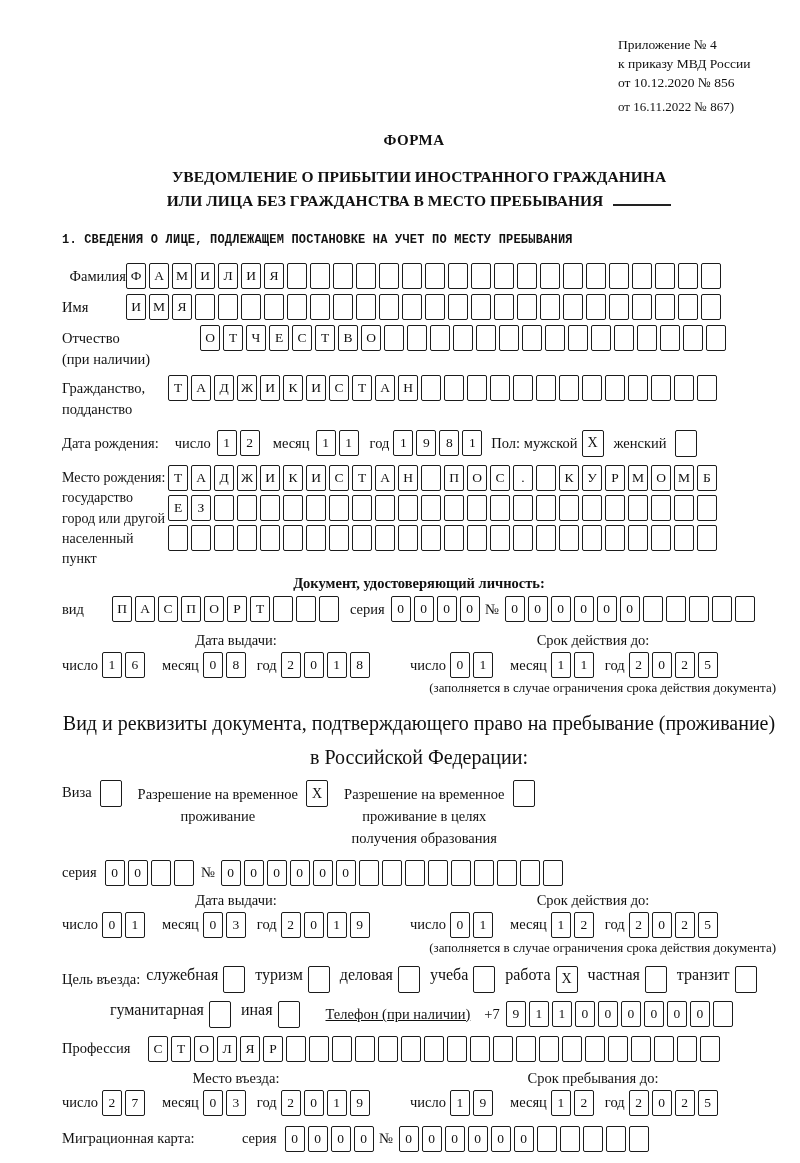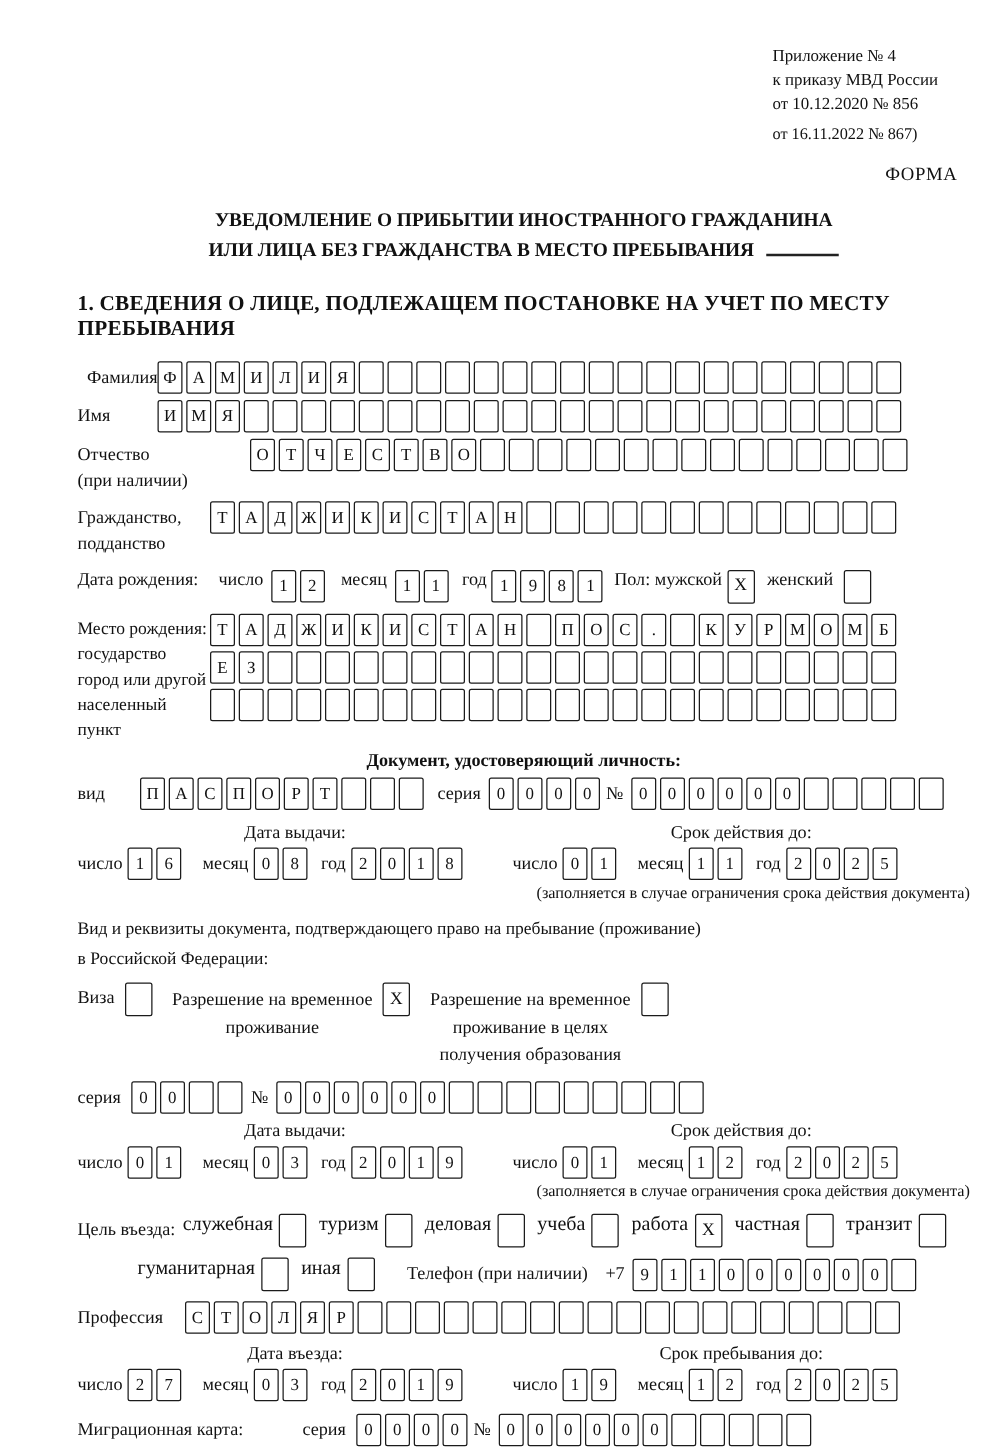--- a/index.html
+++ b/index.html
@@ -2,24 +2,24 @@
 <html lang="ru"><head>
 <meta charset="utf-8">
 <style>
   html,body{margin:0;padding:0;background:#ffffff;color:#111;}
   body{width:800px;height:1163px;font-family:"Liberation Serif","DejaVu Serif",serif;}
   .page{box-sizing:border-box;width:800px;height:1163px;padding:36px 24px 10px 62px;position:relative;overflow:hidden;}
 
   
   .appendix{margin-left:556px;font-size:13.5px;line-height:1.4;}
   .appendix .note-lines{margin-top:5px;font-size:13px;}
-  .forma{font-weight:normal;font-size:15px;text-align:right;margin:16px 10px 0 0;letter-spacing:.5px;}
+  .forma{font-weight:bold;font-size:15px;text-align:center;margin:16px 10px 0 0;letter-spacing:.5px;}
   .title{margin-top:16px;text-align:center;font-weight:bold;font-size:15.5px;line-height:1.55;}
   .blank-line{display:inline-block;width:58px;border-bottom:2px solid #222;height:14px;margin-left:10px;vertical-align:baseline;}
-  .sec-heading{margin-top:20px;font-weight:bold;font-size:17px;letter-spacing:.2px;}
+  .sec-heading{margin-top:20px;font-weight:bold;font-size:12px;letter-spacing:.2px;font-family:Liberation Mono, monospace;}
 
   
   .frow{display:flex;align-items:flex-start;margin-top:5px;}
   .flabel{font-size:14.5px;line-height:1.45;padding-top:3px;flex:none;}
   .cells{display:flex;flex:none;}
   .cell{box-sizing:content-box;width:18px;height:24px;border:1.5px solid #1b1b1b;border-radius:2px;margin-right:3px;
         display:flex;align-items:center;justify-content:center;font-size:13.5px;background:#fff;flex:none;}
   .checkbox{box-sizing:content-box;width:20px;height:25px;border:1.5px solid #1b1b1b;border-radius:2px;
         display:inline-flex;align-items:center;justify-content:center;font-size:14px;background:#fff;flex:none;}
   .ilabel{font-size:14.5px;padding-top:4px;flex:none;}
@@ -29,21 +29,21 @@
   .dates{display:flex;margin-top:10px;}
   .dcol-left{width:348px;flex:none;}
   .dcol-right{flex:1;}
   .dates-head{text-align:center;font-size:14.5px;}
   .dateline{display:flex;align-items:center;margin-top:3px;font-size:14.5px;}
   .dateline .dl{margin-right:4px;flex:none;}
   .dateline .cells{margin-right:8px;}
   .note-row{text-align:right;font-size:13px;margin-top:2px;}
 
   .centered-bold{text-align:center;font-weight:bold;font-size:14.5px;margin-top:12px;}
-  .intro{font-size:14px;line-height:1.7;margin-top:10px;}
+  .intro{font-size:20px;line-height:1.7;margin-top:10px;text-align:center;}
 
   .opts{display:flex;align-items:flex-start;margin-top:6px;font-size:14.5px;}
   .opt{display:flex;align-items:flex-start;margin-right:16px;}
   .opt .olabel{padding-top:4px;margin-right:8px;}
   .opt .olabel.center{text-align:center;line-height:1.5;}
   .purpose{display:flex;align-items:flex-start;margin-right:10px;}
   .purpose .plabel{margin-right:5px;}
 </style>
 </head>
 <body>
@@ -190,21 +190,21 @@
         <span class="cell"></span>
         <span class="cell"></span>
         <span class="cell"></span>
         <span class="cell"></span>
         <span class="cell"></span>
         <span class="cell"></span>
         <span class="cell"></span>
       </span>
   </div>
 
-  <div class="frow" style="margin-top:10px;">
+  <div class="frow" style="margin-top:10px;align-items:center;">
     <span class="ilabel" style="padding-top:0;">Дата рождения:</span>
     <span class="ilabel" style="padding:0 6px 0 16px;">число</span>
     <span class="cells">
         <span class="cell">1</span>
         <span class="cell">2</span>
       </span>
     <span class="ilabel" style="padding:0 6px 0 10px;">месяц</span>
     <span class="cells">
         <span class="cell">1</span>
         <span class="cell">1</span>
@@ -535,21 +535,21 @@
 
   <div class="frow" style="margin-top:8px;margin-left:48px;align-items:center;">
     <span class="purpose">
         <span class="plabel">гуманитарная</span>
         <span class="checkbox"></span>
       </span>
     <span class="purpose">
         <span class="plabel">иная</span>
         <span class="checkbox"></span>
       </span>
-    <span class="ilabel" style="padding:0 14px 0 16px;">Телефон (при наличии)</span>
+    <span class="ilabel" style="padding:0 14px 0 16px;text-decoration:underline;">Телефон (при наличии)</span>
     <span class="ilabel" style="padding:0 6px 0 0;">+7</span>
     <span class="cells">
         <span class="cell">9</span>
         <span class="cell">1</span>
         <span class="cell">1</span>
         <span class="cell">0</span>
         <span class="cell">0</span>
         <span class="cell">0</span>
         <span class="cell">0</span>
         <span class="cell">0</span>
@@ -584,21 +584,21 @@
         <span class="cell"></span>
         <span class="cell"></span>
         <span class="cell"></span>
         <span class="cell"></span>
         <span class="cell"></span>
       </span>
   </div>
 
   <div class="dates" style="margin-top:8px;">
     <div class="dcol-left">
-      <div class="dates-head">Дата въезда:</div>
+      <div class="dates-head">Место въезда:</div>
       <div class="dateline">
         <span class="dl">число</span>
         <span class="cells">
             <span class="cell">2</span>
             <span class="cell">7</span>
           </span>
         <span class="dl" style="margin-left:6px;">месяц</span>
         <span class="cells">
             <span class="cell">0</span>
             <span class="cell">3</span>

